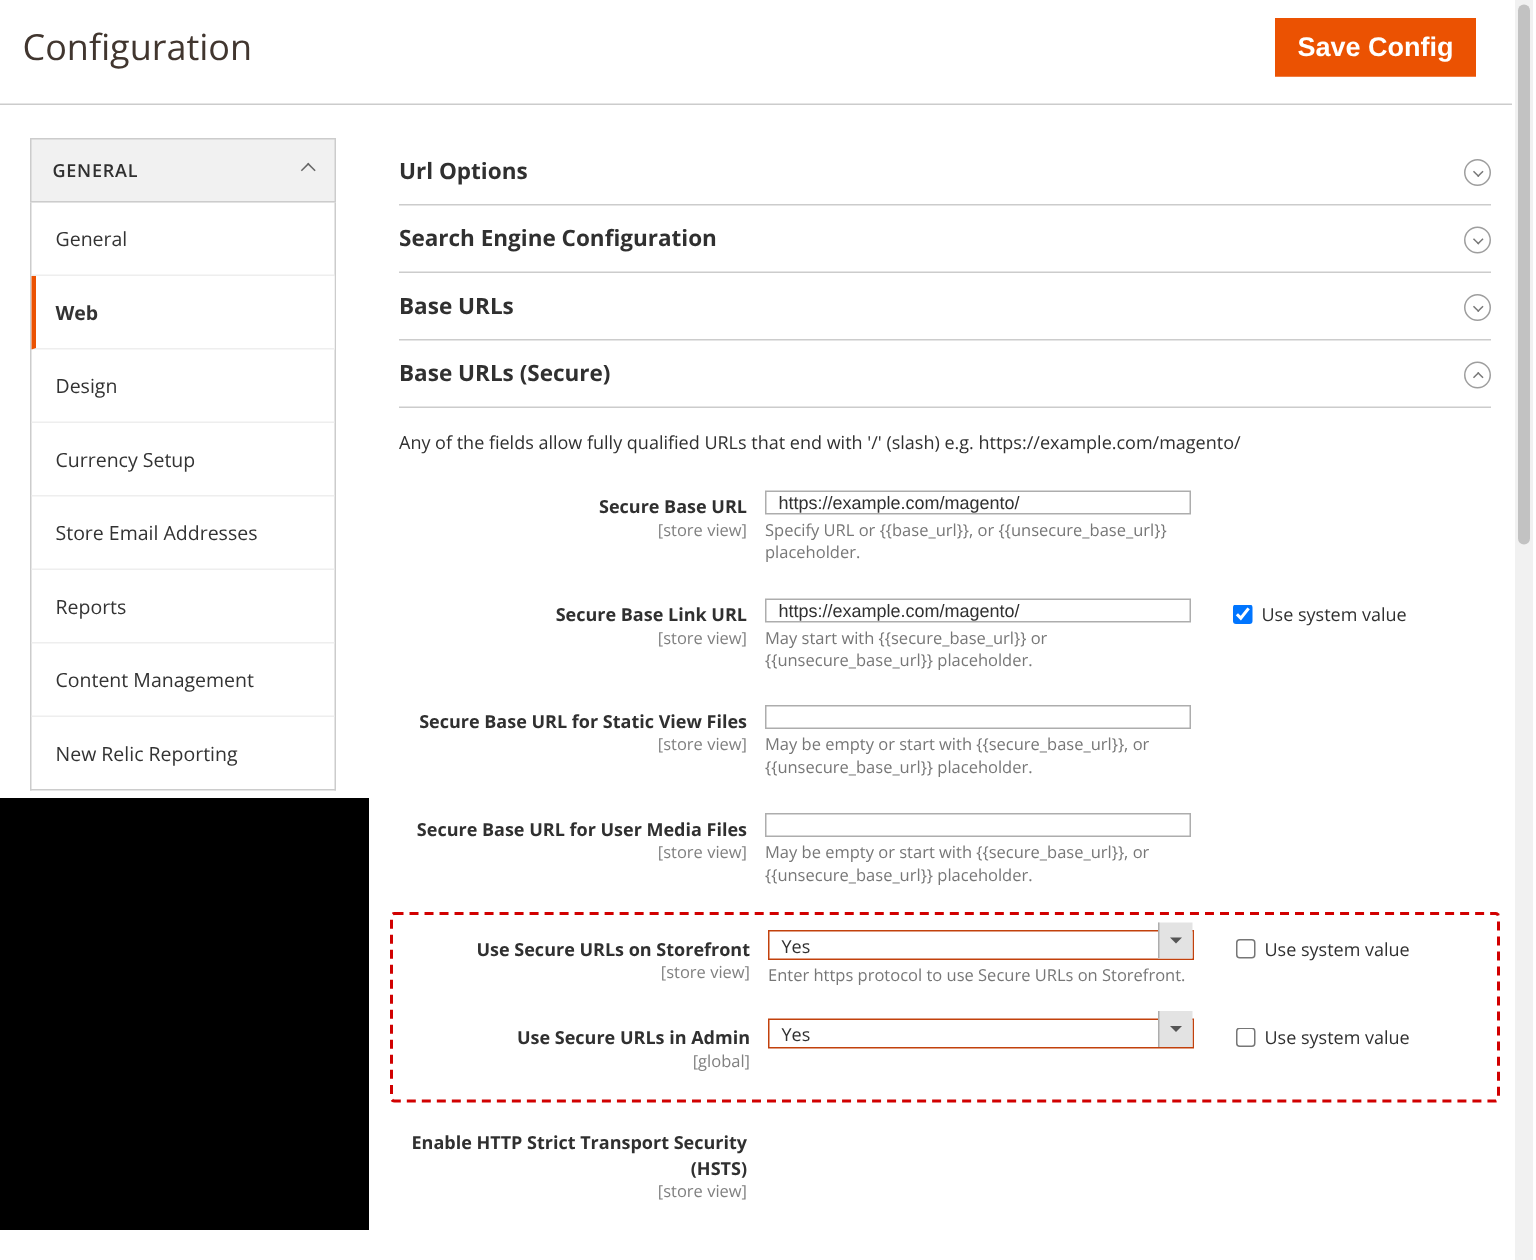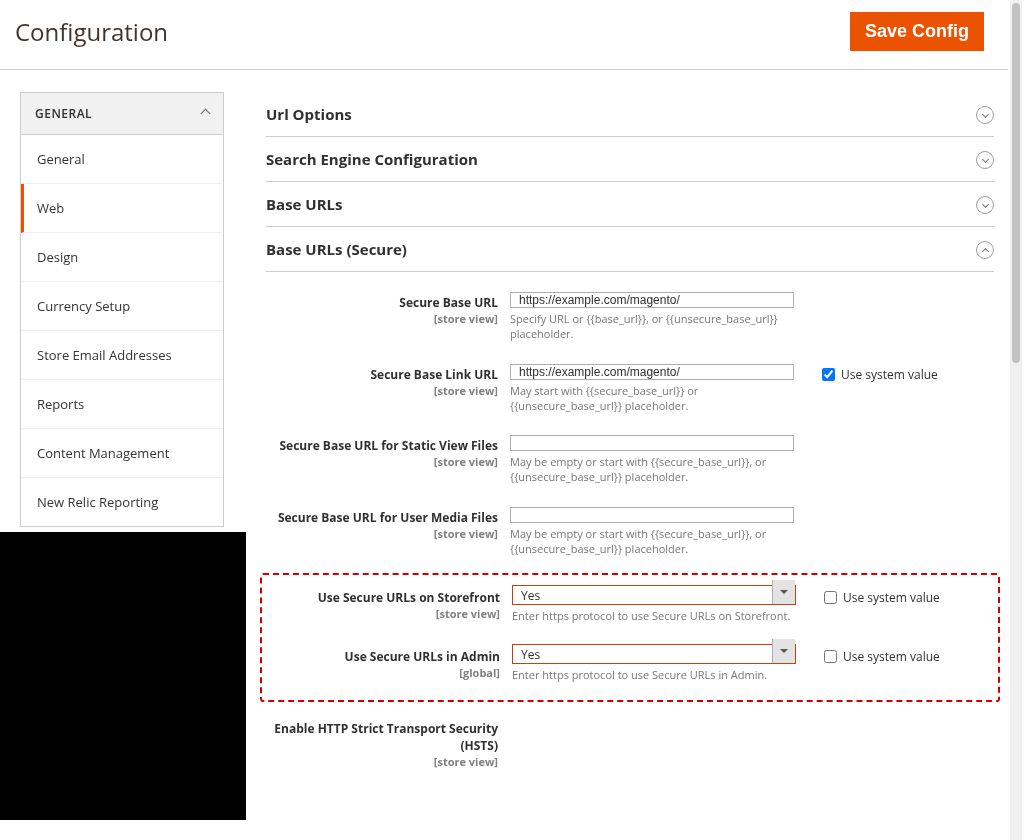--- a/index.html
+++ b/index.html
@@ -9,32 +9,32 @@
 .page-title{font-size:24px;color:#41362f;font-weight:400}
 .btn-orange{background:#eb5202;color:#fff;border:1px solid #eb5202;padding:8px 14px;font-size:18px;font-weight:600;cursor:pointer}
 hr.hdr-sep{border:0;border-top:1px solid #ccc;margin:0}
 .content{display:flex;align-items:flex-start;padding:0 0 0 0;margin-top:22px}
 .sidebar{width:204px;flex:0 0 226px;margin-left:20px}
 .sidebar-group-hdr{display:flex;align-items:center;justify-content:space-between;background:#f1f1f1;border:1px solid #ccc;padding:12px 14px;font-size:12px;font-weight:600;letter-spacing:.5px;color:#303030}
 .chevron{transform:rotate(-135deg);border:solid #666;border-width:0 1.5px 1.5px 0;padding:3px;display:inline-block}
 .sidebar-items{border:1px solid #ccc;border-top:0}
 .sidebar-item{padding:15px 16px;font-size:13px;color:#333;cursor:pointer;border-bottom:1px solid #eee}
 .sidebar-item:last-child{border-bottom:0}
-.sidebar-item.active{background:#fff;border-left:3px solid #eb5202;padding-left:13px;font-weight:400}
+.sidebar-item.active{background:#fff;border-left:3px solid #eb5202;padding-left:13px;font-weight:700}
 .black-block{width:246px;height:288px;background:#000;margin-left:0;margin-top:5px}
 .main{flex:1;padding:0 14px 0 20px}
 .section-hdr{display:flex;align-items:flex-end;justify-content:space-between;border-bottom:1px solid #ccc;padding:12px 0;font-size:15px;font-weight:700;color:#303030;cursor:pointer}
 .circ-btn{width:16px;height:16px;border:1px solid #9e9e9e;border-radius:50%;display:flex;align-items:center;justify-content:center}
 .circ-btn::before{content:'';border:solid #777;border-width:0 1px 1px 0;padding:2px;display:inline-block;transform:rotate(45deg);margin-top:-2px}
 .circ-btn.up::before{transform:rotate(-135deg);margin-top:2px}
 .section-body{padding:14px 0 10px 0}
 .section-intro{font-size:12px;color:#303030;margin:0 0 18px 0}
 .field{display:flex;align-items:flex-start;margin-bottom:8px;padding:4px 0 8px 0}
 .field-lbl{width:232px;text-align:right;padding-right:12px;font-size:12px;font-weight:700;color:#303030;padding-top:4px}
-.field-scope{display:block;font-size:11px;font-weight:700;color:#808080}
+.field-scope{display:block;font-size:11px;font-weight:400;color:#808080}
 .field-ctrl{width:284px}
 .field-ctrl input[type=text]{width:100%;height:16px;padding:2px 8px;border:1px solid #adadad;font-size:12px;box-sizing:border-box;color:#303030}
 .field-ctrl .sel{width:100%;height:20px;border:1px solid #c2410c;display:flex;align-items:flex-end;box-sizing:border-box}
 .field-ctrl .sel span{flex:1;padding:0 8px;font-size:12px}
 .field-ctrl .sel .dd{width:22px;height:24px;background:#e3e3e3;border-left:1px solid #adadad;display:flex;align-items:center;justify-content:center}
 .field-ctrl .sel .dd::before{content:'';border:4px solid transparent;border-top-color:#555;margin-top:4px}
 .field-note{font-size:11px;color:#777;margin-top:4px;line-height:1.35}
 .field-note a{color:#1979c3;text-decoration:none}
 .field-extra{padding-left:28px;display:flex;align-items:center;padding-top:4px;font-size:12px;gap:6px}
 .field-extra input[type=checkbox]{width:13px;height:13px;margin:0}
@@ -92,20 +92,21 @@
         <span>Base URLs</span>
         <span class="circ-btn"></span>
       </div>
 
       <div class="section-hdr">
         <span>Base URLs (Secure)</span>
         <span class="circ-btn up"></span>
       </div>
 
       <div class="section-body">
+        <p class="section-intro">Any of the fields allow fully qualified URLs that end with '/' (slash) e.g. https://example.com/magento/</p>
 
         <div class="field">
           <div class="field-lbl"><span>Secure Base URL</span><span class="field-scope">[store view]</span></div>
           <div class="field-ctrl">
             <input type="text" value="https://example.com/magento/" style="">
             <div class="field-note">Specify URL or {{base_url}}, or {{unsecure_base_url}} placeholder.</div>
           </div>
         </div>
 
         <div class="field">
@@ -152,21 +153,20 @@
             </div>
           </div>
 
           <div class="field">
             <div class="field-lbl"><span>Use Secure URLs in Admin</span><span class="field-scope">[global]</span></div>
             <div class="field-ctrl">
               <div class="sel">
                   <span>Yes</span>
                   <div class="dd"></div>
                 </div>
-              <div class="field-note">Enter https protocol to use Secure URLs in Admin.</div>
             </div>
             <div class="field-extra">
               <input type="checkbox" style="">
               <span>Use system value</span>
             </div>
           </div>
         </div>
 
         <div class="field">
           <div class="field-lbl"><span>Enable HTTP Strict Transport Security (HSTS)</span><span class="field-scope">[store view]</span></div>

